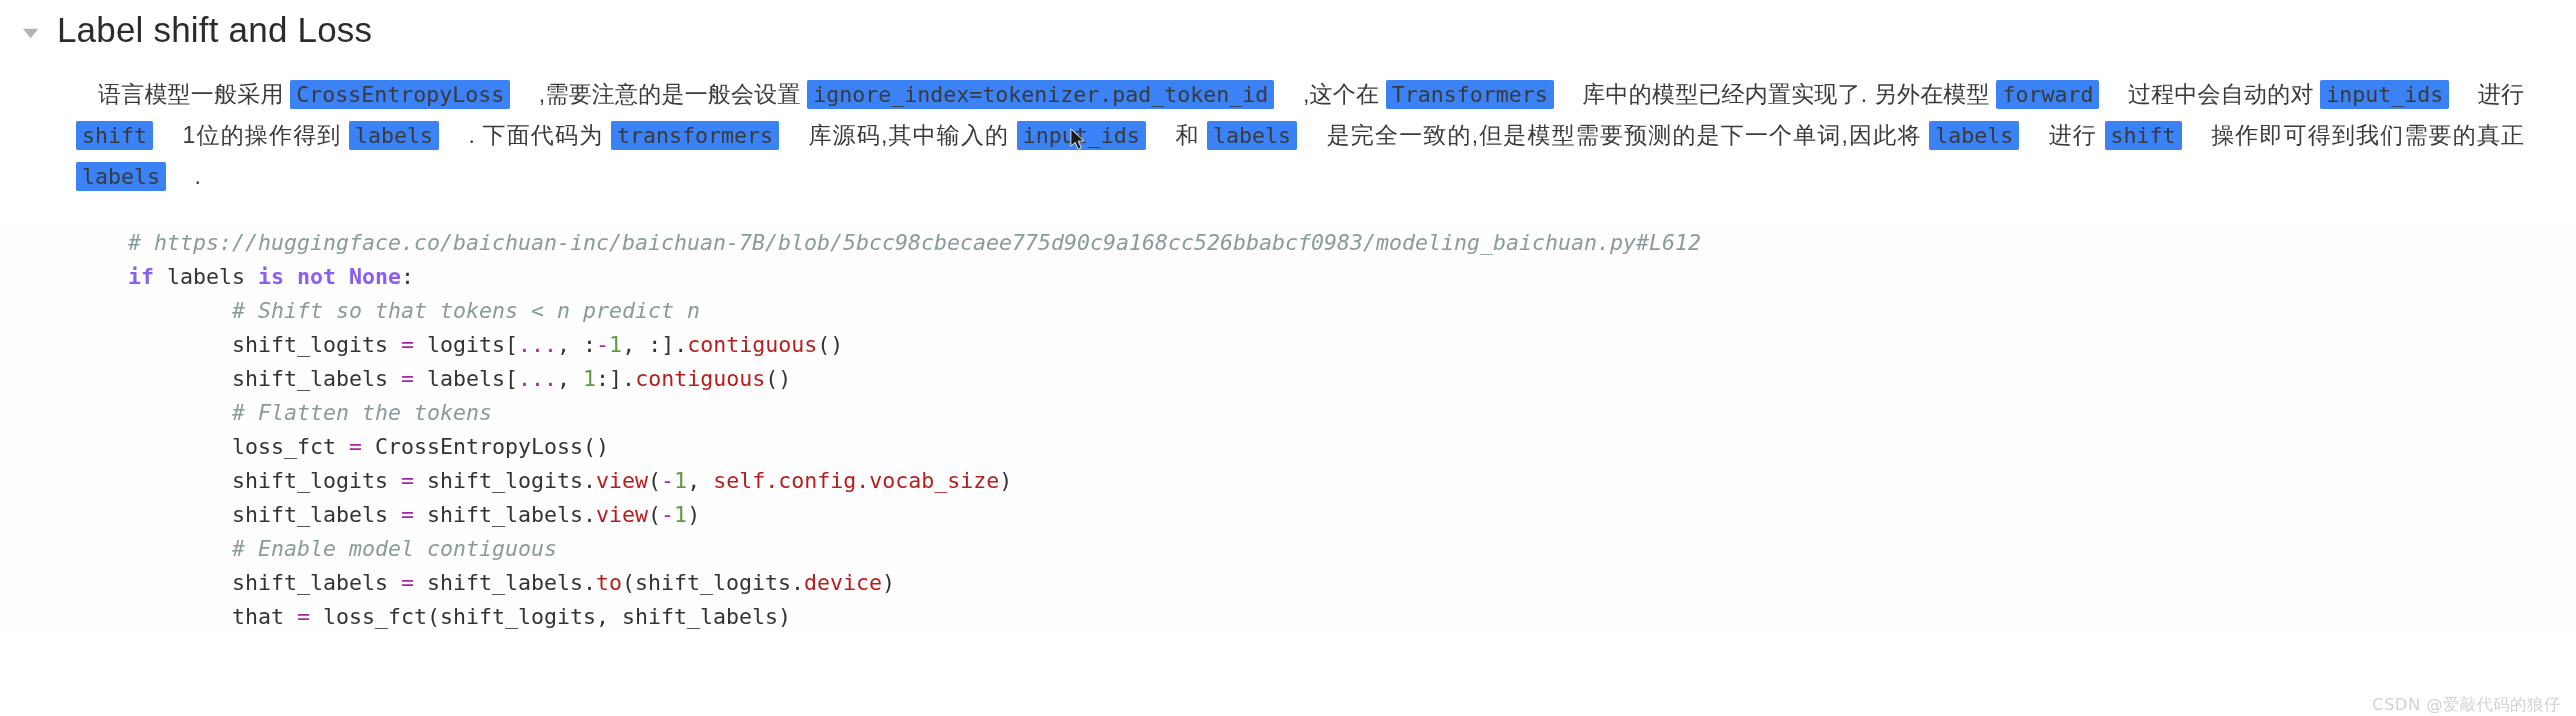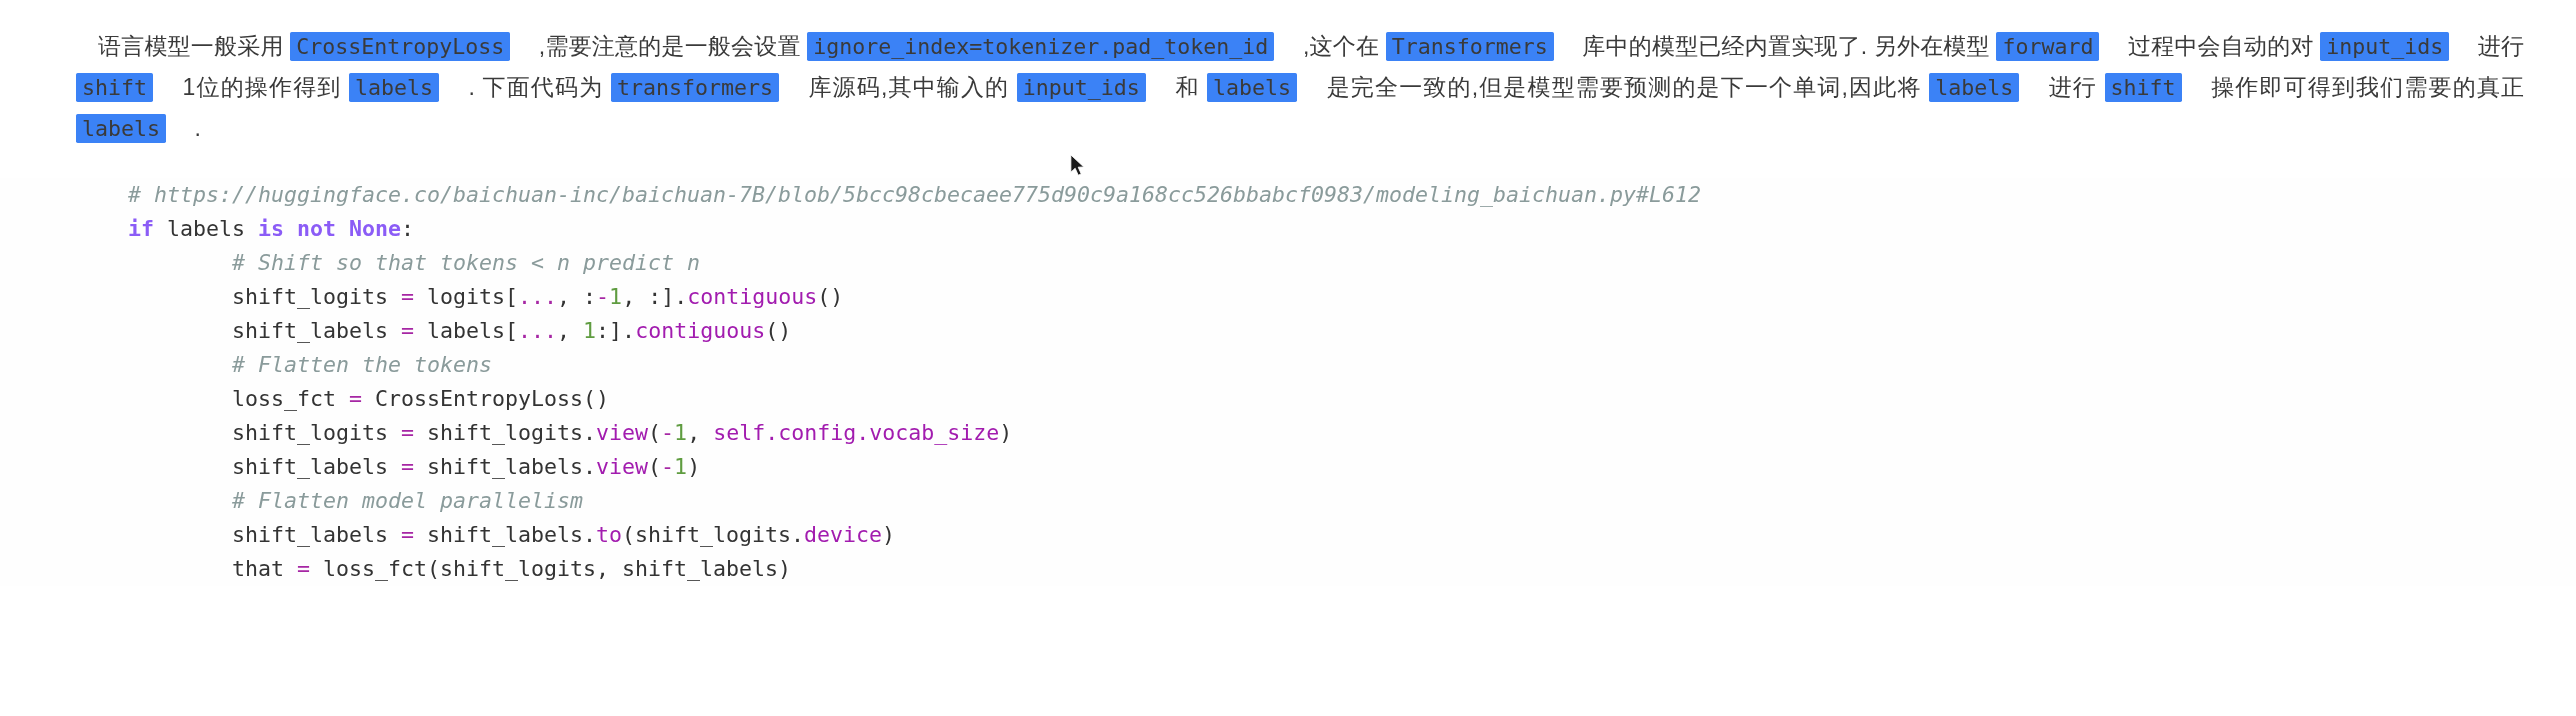--- a/index.html
+++ b/index.html
@@ -88,21 +88,21 @@
     font-size: 21.6px;
     line-height: 34px;
     color: #333333;
     white-space: pre;
     letter-spacing: 0px;
   }
   .cm   { color: #8a9b9b; font-style: italic; }   
   .kw   { color: #8b5cf6; font-weight: bold; }    
   .op   { color: #a626a4; }                       
   .num  { color: #5f9c40; }                       
-  .fn   { color: #a21caf; }                       
+  .fn   { color: #b91c1c; }                       
   .pl   { color: #333333; }                       
 
   
   .watermark {
     position: absolute;
     right: 15.5px;
     bottom: 1px;
     font-size: 16.4px;
     color: #d2d2d2;
     font-family: "DejaVu Sans", sans-serif;
@@ -116,34 +116,42 @@
     left: 1070px;
     top: 128px;
     pointer-events: none;
   }
 </style>
 </head>
 <body>
 
 <div class="page">
 
+  <div class="heading-row">
+    <span class="collapse-toggle">
+      <svg width="17.3" height="12" viewBox="0 0 20 14" aria-hidden="true">
+        <polygon points="1,2 19,2 10,13" fill="#b4b4b4"></polygon>
+      </svg>
+    </span>
+    <h1 class="page-title">Label shift and Loss</h1>
+  </div>
 
   <p class="para"><span class="cn">语言模型一般采用 </span><code class="chip">CrossEntropyLoss</code><span class="cn"> ,需要注意的是一般会设置 </span><code class="chip">ignore_index=tokenizer.pad_token_id</code><span class="cn"> ,这个在 </span><code class="chip">Transformers</code><span class="cn"> 库中的模型已经内置实现了. 另外在模型 </span><code class="chip">forward</code><span class="cn"> 过程中会自动的对 </span><code class="chip">input_ids</code><span class="cn"> 进行 </span><code class="chip">shift</code><span class="cn"> 1位的操作得到 </span><code class="chip">labels</code><span class="cn"> . 下面代码为 </span><code class="chip">transformers</code><span class="cn"> 库源码,其中输入的 </span><code class="chip">input_ids</code><span class="cn"> 和 </span><code class="chip">labels</code><span class="cn"> 是完全一致的,但是模型需要预测的是下一个单词,因此将 </span><code class="chip">labels</code><span class="cn"> 进行 </span><code class="chip">shift</code><span class="cn"> 操作即可得到我们需要的真正 </span><code class="chip">labels</code><span class="cn"> .</span></p>
 
   <div class="code-block">
     <pre class="code" id="code-pre"><span><span class="cm"># https://huggingface.co/baichuan-inc/baichuan-7B/blob/5bcc98cbecaee775d90c9a168cc526bbabcf0983/modeling_baichuan.py#L612</span></span>
 <span><span class="kw">if</span><span class="pl"> labels </span><span class="kw">is not None</span><span class="pl">:</span></span>
 <span>        <span class="cm"># Shift so that tokens &lt; n predict n</span></span>
 <span>        <span class="pl">shift_logits </span><span class="op">=</span><span class="pl"> logits[</span><span class="op">...</span><span class="pl">, :</span><span class="op">-</span><span class="num">1</span><span class="pl">, :].</span><span class="fn">contiguous</span><span class="pl">()</span></span>
 <span>        <span class="pl">shift_labels </span><span class="op">=</span><span class="pl"> labels[</span><span class="op">...</span><span class="pl">, </span><span class="num">1</span><span class="pl">:].</span><span class="fn">contiguous</span><span class="pl">()</span></span>
 <span>        <span class="cm"># Flatten the tokens</span></span>
 <span>        <span class="pl">loss_fct </span><span class="op">=</span><span class="pl"> CrossEntropyLoss()</span></span>
 <span>        <span class="pl">shift_logits </span><span class="op">=</span><span class="pl"> shift_logits.</span><span class="fn">view</span><span class="pl">(</span><span class="op">-</span><span class="num">1</span><span class="pl">, </span><span class="fn">self.config.vocab_size</span><span class="pl">)</span></span>
 <span>        <span class="pl">shift_labels </span><span class="op">=</span><span class="pl"> shift_labels.</span><span class="fn">view</span><span class="pl">(</span><span class="op">-</span><span class="num">1</span><span class="pl">)</span></span>
-<span>        <span class="cm"># Flatten model parallelism</span></span>
+<span>        <span class="cm"># Enable model contiguous</span></span>
 <span>        <span class="pl">shift_labels </span><span class="op">=</span><span class="pl"> shift_labels.</span><span class="fn">to</span><span class="pl">(shift_logits.</span><span class="fn">device</span><span class="pl">)</span></span>
 <span>        <span class="pl">that </span><span class="op">=</span><span class="pl"> loss_fct(shift_logits, shift_labels)</span></span></pre>
   </div>
 
   <div class="watermark">CSDN @爱敲代码的狼仔</div>
 
   <div class="mouse-cursor">
     <svg width="19" height="26" viewBox="0 0 22 30" aria-hidden="true">
       <polygon points="1,1 1,21 6,16.5 9.5,24.5 13,23 9.5,15.2 16,15" fill="#1a1a1a" stroke="#ffffff" stroke-width="1"></polygon>
     </svg>

